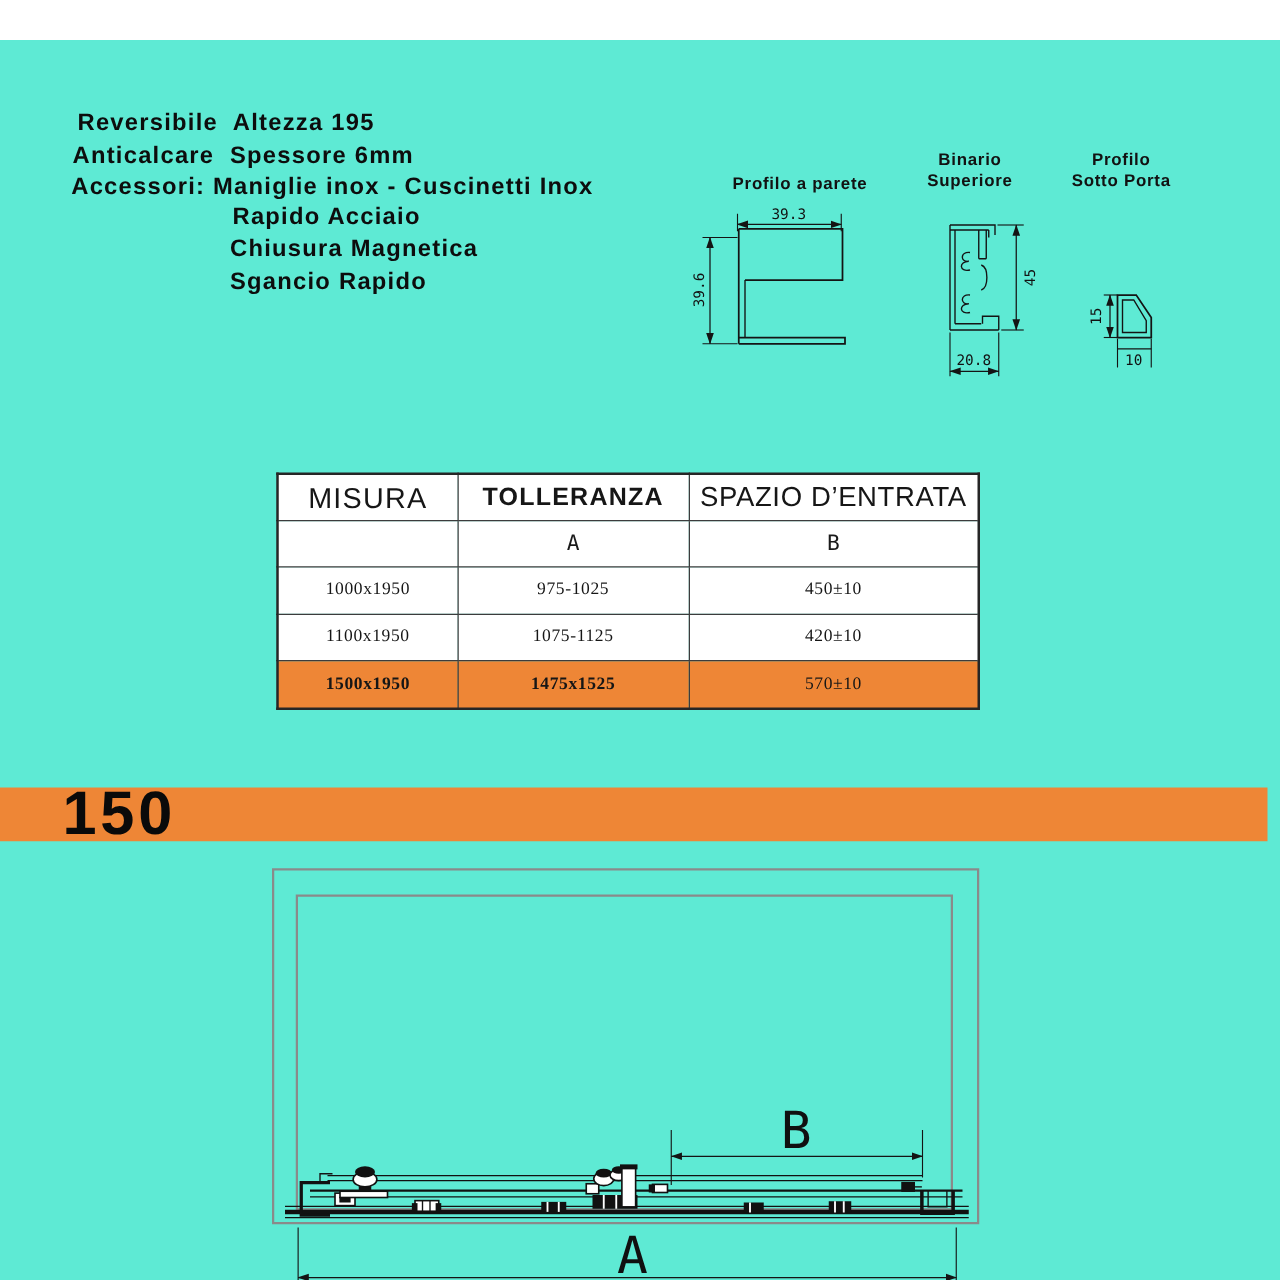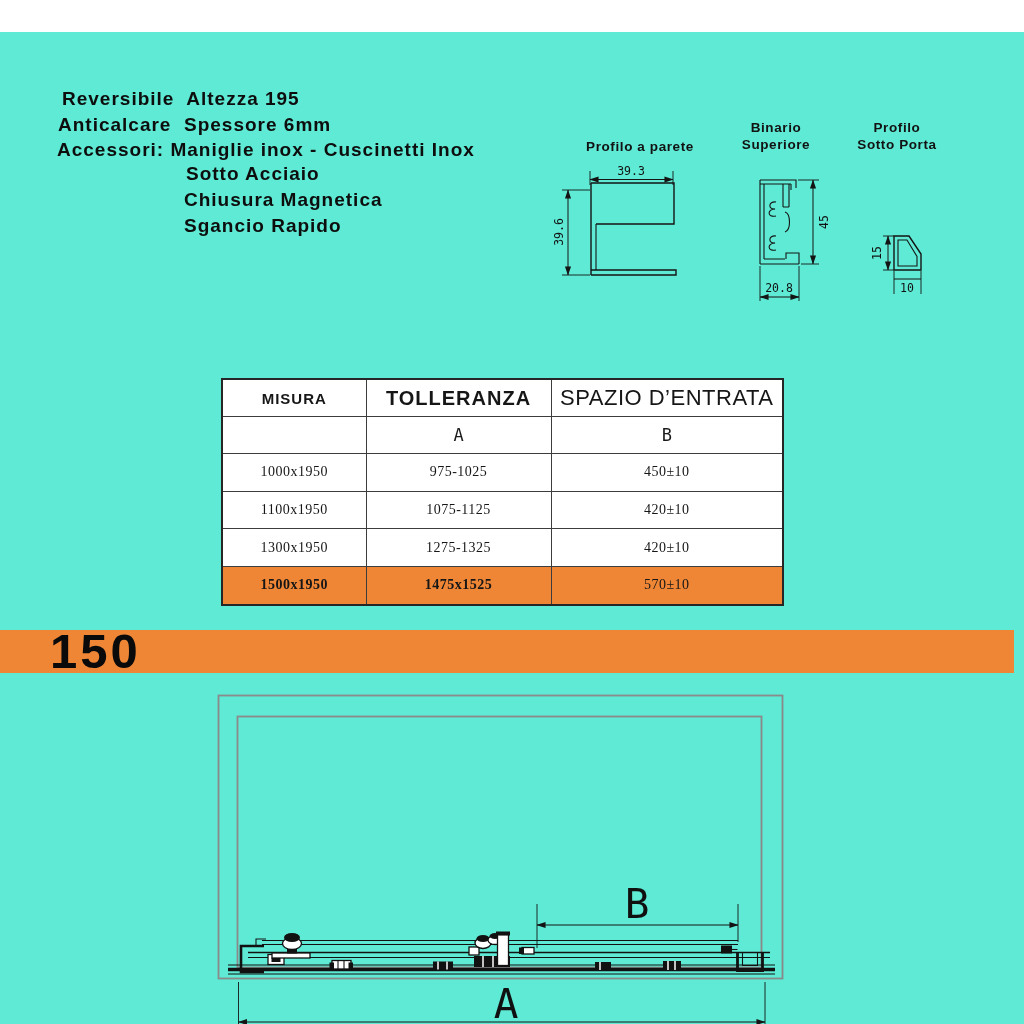--- a/index.html
+++ b/index.html
@@ -21,21 +21,21 @@
   .band-label{position:absolute;left:50px;top:595px;font-size:49px;font-weight:bold;
               letter-spacing:3px;color:#0a0a0a;z-index:3;line-height:1;text-align:center;}
 
   
   .tablewrap{position:absolute;left:221px;top:346px;z-index:2;}
   table.spec{border-collapse:collapse;table-layout:fixed;width:561px;}
   table.spec td,table.spec th{border:1.6px solid #3c3c3c;padding:0;text-align:center;vertical-align:middle;}
   table.spec{border:2.5px solid #262626;}
   tr.hdr{background:#fff;}
   tr.hdr th{height:36px;font-family:"Liberation Sans",sans-serif;color:#161616;}
-  th.h-misura{font-size:15px;font-weight:bold;letter-spacing:1px;}
+  th.h-misura{font-size:23px;font-weight:normal;letter-spacing:1px;}
   th.h-toll{font-size:20px;font-weight:bold;letter-spacing:1px;}
   th.h-spazio{font-size:22px;font-weight:normal;letter-spacing:0.5px;}
   tr.subhdr{background:#fff;}
   tr.subhdr td{height:36px;font-family:"DejaVu Sans Mono",monospace;font-size:17px;color:#1a1a1a;}
   tr.datarow{background:#fff;}
   tr.datarow td{height:36.7px;font-family:Liberation Serif, serif;font-size:14px;
                 letter-spacing:0.5px;color:#161616;}
   
   tr.pre-hl td{background:linear-gradient(to bottom,#ffffff calc(100% - 5px),var(--accent,#EE8636) calc(100% - 5px));}
   tr.hl{background:transparent;padding-left:16px;}
@@ -62,21 +62,21 @@
 </style>
 </head>
 <body>
 
 <div class="page">
 
   <div>
     <div class="feat l1">Reversibile  Altezza 195</div>
     <div class="feat l2">Anticalcare  Spessore 6mm</div>
     <div class="feat l3">Accessori: Maniglie inox - Cuscinetti Inox</div>
-    <div class="feat l4">Sotto Acciaio</div>
+    <div class="feat l4">Rapido Acciaio</div>
     <div class="feat l5">Chiusura Magnetica</div>
     <div class="feat l6">Sgancio Rapido</div>
   </div>
 
   <svg viewBox="545 80 420 205" style="left:545px;top:80px;width:420px;height:205px;">
     <defs>
       <marker id="ar" viewBox="0 0 10 10" refX="9.5" refY="5" markerWidth="9" markerHeight="9" orient="auto-start-reverse">
         <path d="M0,1.6 L10,5 L0,8.4 Z" fill="#141414"></path>
       </marker>
     </defs>
@@ -158,25 +158,20 @@
       <tr class="datarow">
         <td>1000x1950</td>
         <td>975-1025</td>
         <td>450±10</td>
       </tr>
       <tr class="datarow">
         <td>1100x1950</td>
         <td>1075-1125</td>
         <td>420±10</td>
       </tr>
-      <tr class="datarow">
-        <td>1300x1950</td>
-        <td>1275-1325</td>
-        <td>420±10</td>
-      </tr>
       <tr class="datarow hl">
         <td class="b">1500x1950</td>
         <td class="b">1475x1525</td>
         <td>570±10</td>
       </tr>
     </tbody>
       </table>
   </div>
 
   <svg viewBox="195 650 625 375" style="left:195px;top:650px;width:625px;height:375px;">

